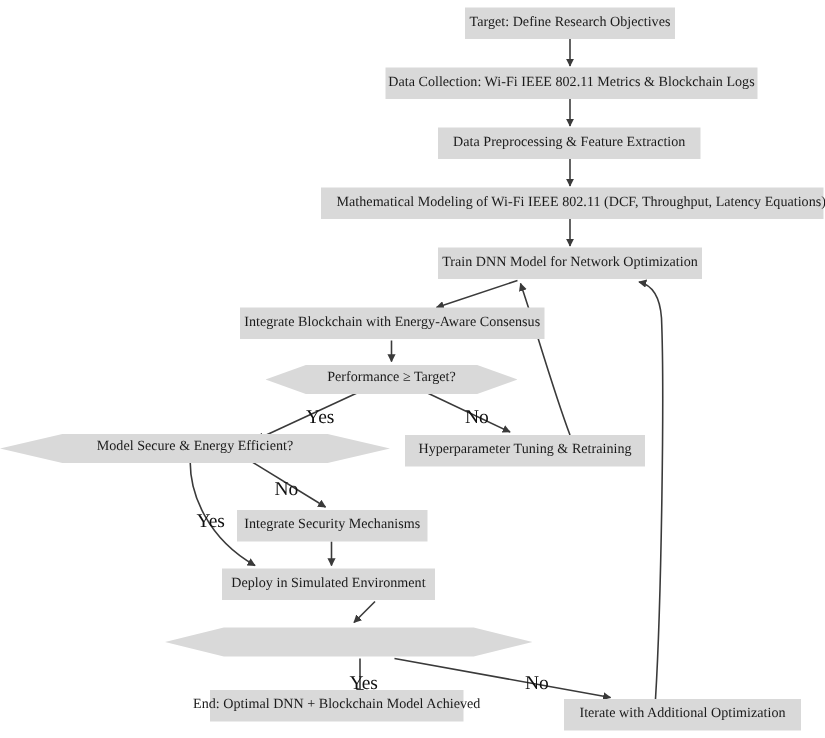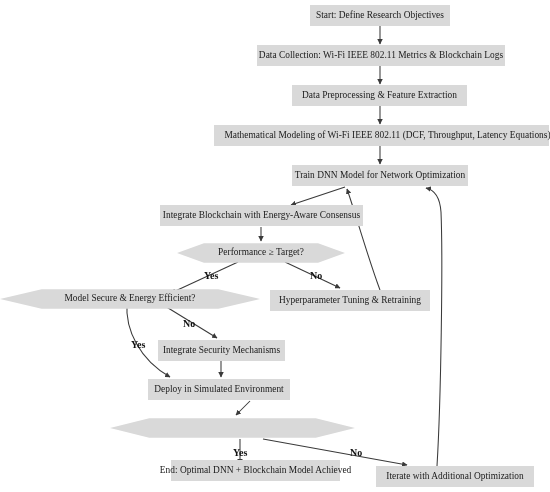--- a/index.html
+++ b/index.html
@@ -38,25 +38,24 @@
     clip-path:polygon(0% 50%, 16% 6%, 84% 6%, 100% 50%, 84% 94%, 16% 94%);
   }
   .node.decision .dlabel{
     position:relative;
     z-index:2;
     font-size:9.4px;
     white-space:nowrap;
   }
   .edge-label{
     position:absolute;
-    font-size:10px;
+    font-size:13px;
     color:#111;
     background:transparent;
     white-space:nowrap;
-    font-weight:bold;
   }
 </style>
 </head>
 <body>
 
 <div id="canvas">
 
   <svg id="edges" viewBox="0 0 550 492">
     <defs>
       <marker id="arrow" viewBox="0 0 10 10" refX="9" refY="5" markerWidth="5.2" markerHeight="5.2" orient="auto-start-reverse">
@@ -93,21 +92,21 @@
 
       <path d="M 240 439 L 240 464"></path>
 
       <path d="M 263 439 L 407 465"></path>
 
       <path d="M 437 466 C 441 400, 443 260, 441 212 C 440 198, 435 190, 426 188"></path>
     </g>
   </svg>
 
   <div class="node box" style="left:310px;top:5px;width:140px;">
-    <span>Start: Define Research Objectives</span>
+    <span>Target: Define Research Objectives</span>
   </div>
 
   <div class="node box" style="left:257px;top:45px;width:248px;">
     <span>Data Collection: Wi-Fi IEEE 802.11 Metrics &amp; Blockchain Logs</span>
   </div>
 
   <div class="node box" style="left:292px;top:85px;width:175px;">
     <span>Data Preprocessing &amp; Feature Extraction</span>
   </div>
 
@@ -142,21 +141,21 @@
   </div>
 
   <div class="node box" style="left:148px;top:379px;width:142px;">
     <span>Deploy in Simulated Environment</span>
   </div>
 
   <div class="node decision" style="left:110px;top:417px;width:245px;">
     <span class="dshape"></span>
   </div>
 
-  <div class="node box" style="left:140px;top:460px;width:169px;margin-left:31px;">
+  <div class="node box" style="left:140px;top:460px;width:169px;">
     <span>End: Optimal DNN + Blockchain Model Achieved</span>
   </div>
 
   <div class="node box" style="left:376px;top:466px;width:158px;text-align:right;">
     <span>Iterate with Additional Optimization</span>
   </div>
 
   <span class="edge-label" style="left:204px;top:270px;">Yes</span>
   <span class="edge-label" style="left:310px;top:270px;">No</span>
   <span class="edge-label" style="left:131px;top:339px;">Yes</span>

